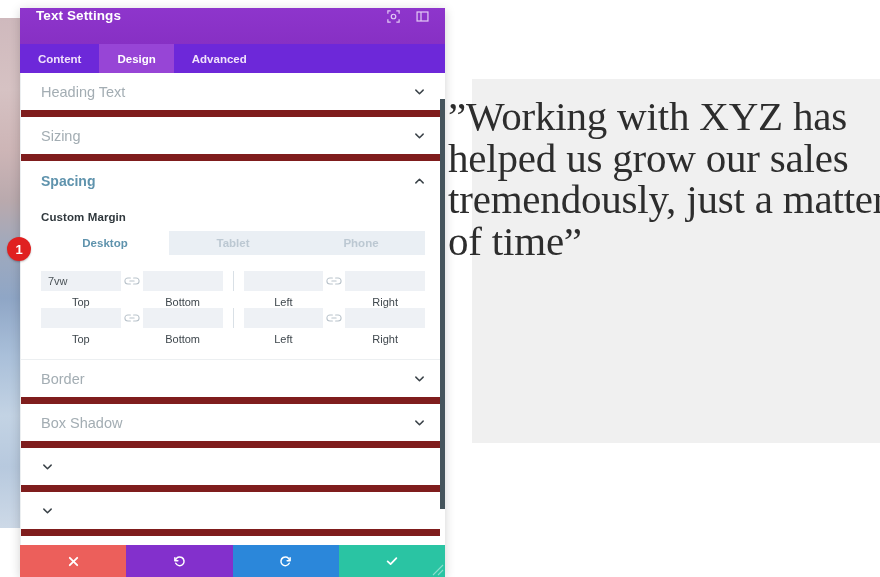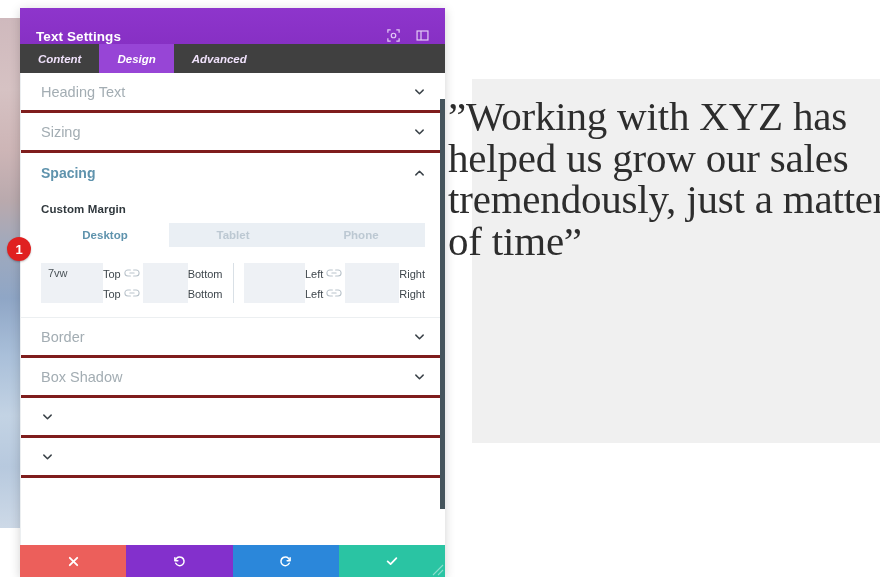--- a/index.html
+++ b/index.html
@@ -75,21 +75,21 @@
     display: flex;
     flex-direction: column;
     overflow: hidden;
   }
 
   .panel-titlebar {
     height: 36px;
     background: #8b34c9;
     background: linear-gradient(to bottom, #8e35cc, #8730c4);
     display: flex;
-    align-items: flex-end;
+    align-items: flex-start;
     padding: 0 14px 0 16px;
     flex: none;
     gap: 15px;
   }
   .panel-title {
     color: #ffffff;
     font-size: 13.5px;
     font-weight: bold;
     letter-spacing: 0.1px;
     flex: 1;
@@ -98,24 +98,23 @@
   .title-icon {
     width: 17px; height: 17px;
     display: flex; align-items: center; justify-content: center;
     color: #e2c9f5;
     cursor: pointer;
   }
   .title-icon svg { display: block; }
 
   .panel-tabs {
     height: 29px;
-    background: #404040;
+    background: #6d28d9;
     display: flex;
     flex: none;
-    font-style: italic;
   }
   .panel-tab {
     padding: 0 18px;
     height: 100%;
     display: flex;
     align-items: center;
     color: #f0e2fb;
     font-size: 11.5px;
     font-weight: bold;
     cursor: pointer;
@@ -153,21 +152,21 @@
     height: 410px;
     background: #45545c;
   }
 
   
   .accordion-row {
     height: 37px;
     display: flex;
     align-items: center;
     padding: 0 20px 0 20px;
-    border-bottom: 3px solid #7f1d1d;
+    border-bottom: 7px solid #7f1d1d;
     cursor: pointer;
   }
   .accordion-row .acc-label {
     flex: 1;
     font-size: 14.5px;
     color: #a3adb3;
     font-weight: normal;
   }
   .accordion-row.open .acc-label {
     color: #5f93ad;
@@ -229,22 +228,22 @@
     width: 1px;
     height: 20px;
     background: #d9e0e6;
     margin: 0 10px;
     flex: none;
     align-self: flex-start;
   }
   .spacing-cell {
     flex: 1;
     display: flex;
-    flex-direction: row;
-    align-items: flex-start;
+    flex-direction: column;
+    align-items: center;
   }
   .spacing-input {
     width: 100%;
     height: 20px;
     background: #eef1f5;
     border: none;
     outline: none;
     font-family: "Liberation Sans", sans-serif;
     font-size: 11px;
     color: #4b5358;

